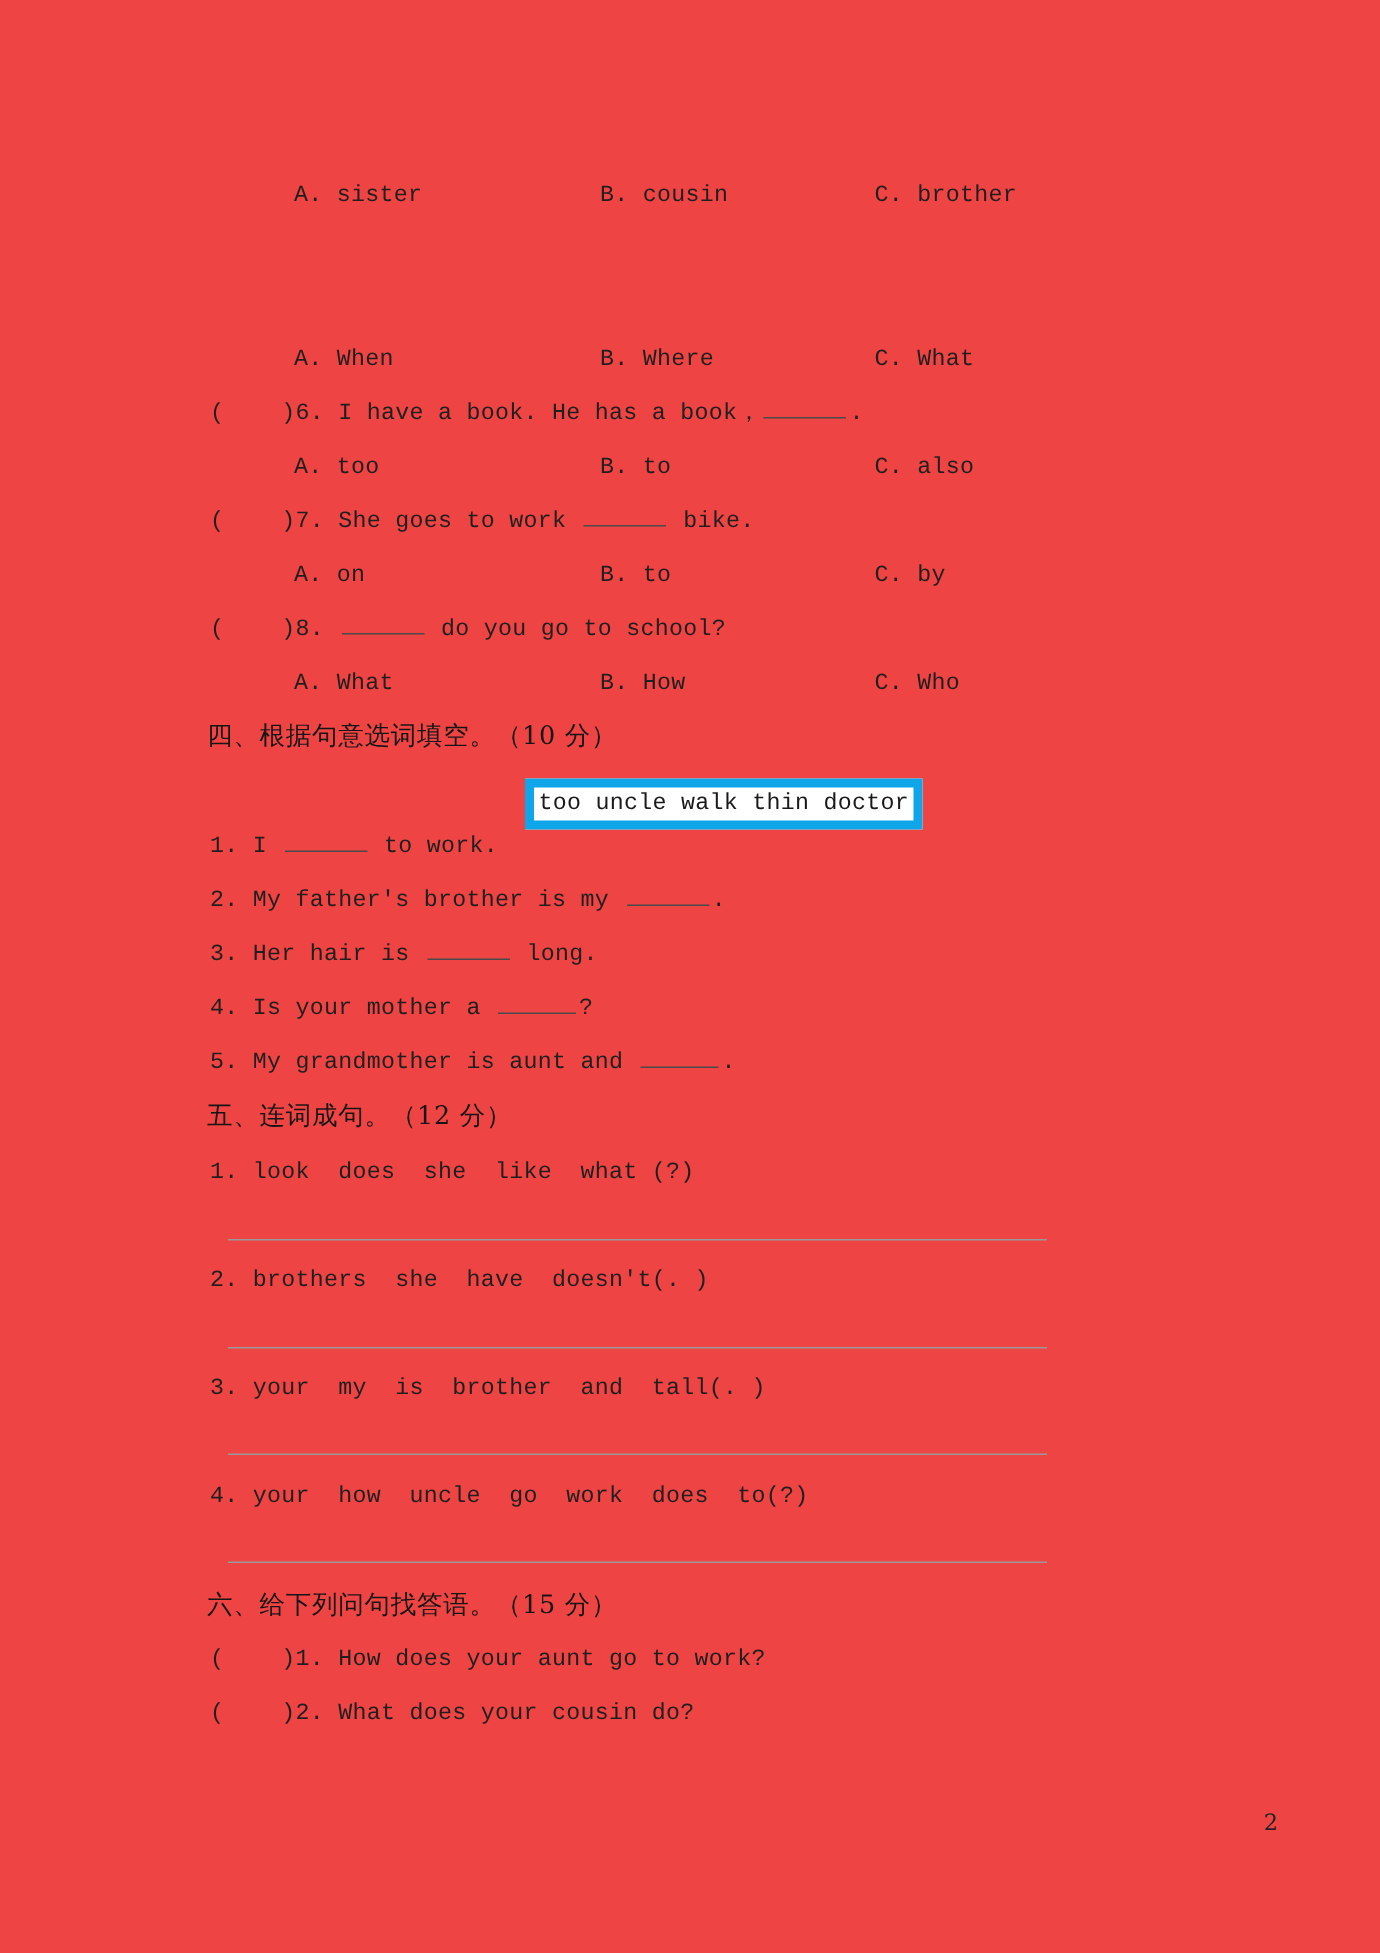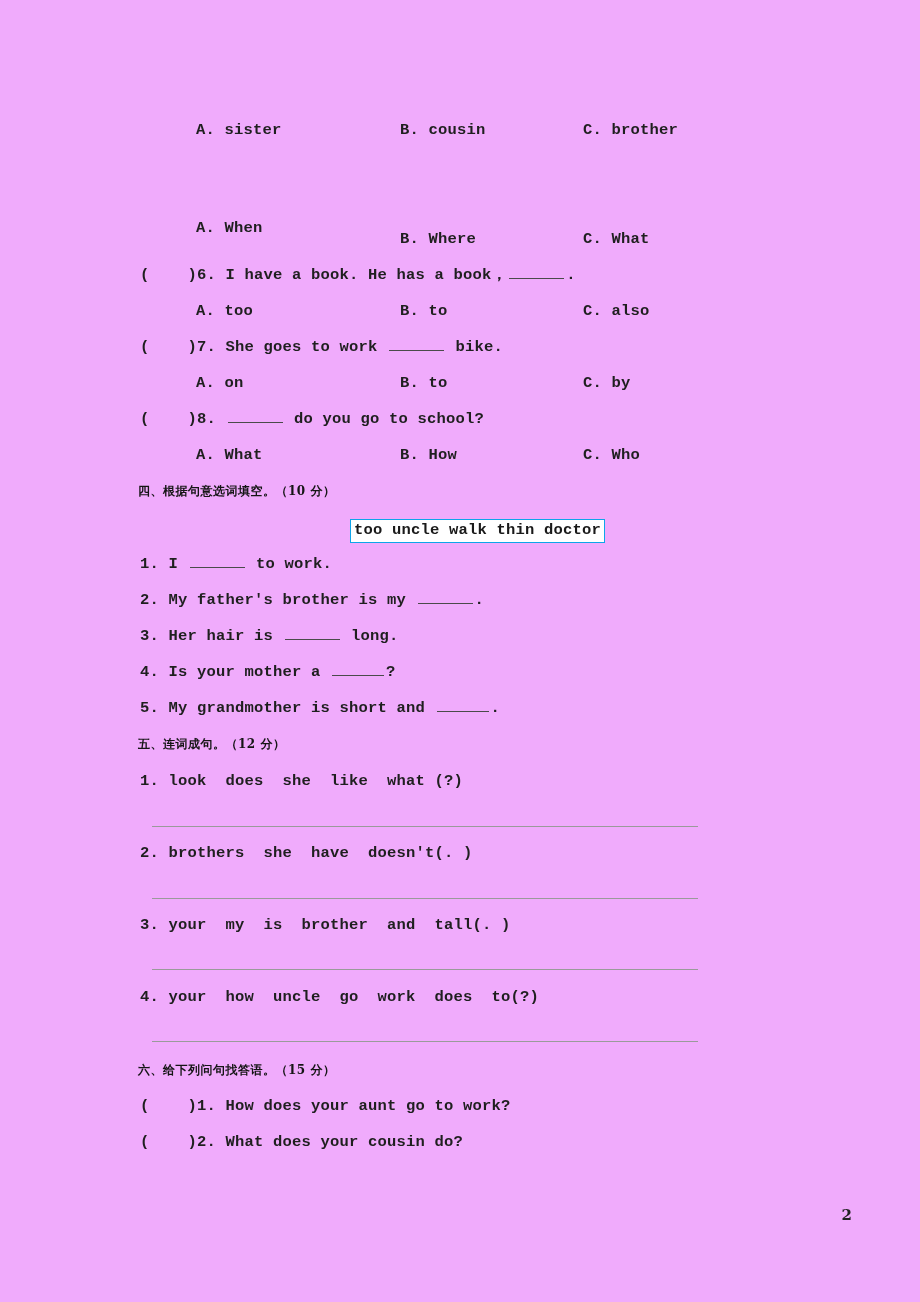--- a/index.html
+++ b/index.html
@@ -12,40 +12,39 @@
     width: 920px;
     height: 1302px;
     position: relative;
     font-family: "Liberation Mono", "DejaVu Sans Mono", monospace;
     color: #1a1a1a;
     overflow: hidden;
   }
   .page {
     position: absolute;
     inset: 0;
-    background: #f0abfc;
-    font-weight: bold;
+    background: #ef4444;
   }
 
   
   .row {
     position: absolute;
     white-space: pre;
     font-size: 15.5px;
     line-height: 20px;
     letter-spacing: 0.2px;
     color: #1f1f1f;
   }
 
   
   .cn-head {
     position: absolute;
     white-space: pre;
     font-family: "DejaVu Serif", "Liberation Serif", serif;
-    font-size: 12px;
+    font-size: 17px;
     line-height: 20px;
     color: #151515;
     letter-spacing: 0.5px;
   }
 
   
   .qline { left: 140px; }
 
   
   .opt-a { left: 196px; }
@@ -61,21 +60,21 @@
     margin: 0 2px;
   }
   .blank.w55 { width: 55px; }
   .blank.w52 { width: 52px; }
 
   
   .word-bank {
     position: absolute;
     left: 350px;
     top: 519px;
-    border: 1px solid #0ea5e9;
+    border: 6px solid #0ea5e9;
     padding: 1px 3px 2px 3px;
     font-size: 15.5px;
     line-height: 19px;
     white-space: pre;
     background: #fff;
     letter-spacing: 0.2px;
   }
 
   
   .answer-rule {
@@ -101,21 +100,21 @@
 </style>
 </head>
 <body>
 
 <div class="page">
 
   <div class="row opt-a" style="top:120px">A. sister</div>
   <div class="row opt-b" style="top:120px">B. cousin</div>
   <div class="row opt-c" style="top:120px">C. brother</div>
 
-  <div class="row opt-a" style="top:218px">A. When</div>
+  <div class="row opt-a" style="top:229px">A. When</div>
   <div class="row opt-b" style="top:229px">B. Where</div>
   <div class="row opt-c" style="top:229px">C. What</div>
 
   <div class="row qline" style="top:265px"><span>(    )6.</span><span> I have a book. He has a book，</span><span class="blank w55"></span><span>.</span></div>
   <div class="row opt-a" style="top:301px">A. too</div>
   <div class="row opt-b" style="top:301px">B. to</div>
   <div class="row opt-c" style="top:301px">C. also</div>
 
   <div class="row qline" style="top:337px"><span>(    )7.</span><span> She goes to work </span><span class="blank w55"></span><span> bike.</span></div>
   <div class="row opt-a" style="top:373px">A. on</div>
@@ -132,21 +131,21 @@
   <div class="word-bank">too uncle walk thin doctor</div>
 
   <div class="row num-item" style="top:554px"><span>1.</span><span> I </span><span class="blank w55"></span><span> to work.</span></div>
 
   <div class="row num-item" style="top:590px"><span>2.</span><span> My father's brother is my </span><span class="blank w55"></span><span>.</span></div>
 
   <div class="row num-item" style="top:626px"><span>3.</span><span> Her hair is </span><span class="blank w55"></span><span> long.</span></div>
 
   <div class="row num-item" style="top:662px"><span>4.</span><span> Is your mother a </span><span class="blank w52"></span><span>?</span></div>
 
-  <div class="row num-item" style="top:698px"><span>5.</span><span> My grandmother is short and </span><span class="blank w52"></span><span>.</span></div>
+  <div class="row num-item" style="top:698px"><span>5.</span><span> My grandmother is aunt and </span><span class="blank w52"></span><span>.</span></div>
 
   <div class="cn-head" style="left:138px; top:734px">五、连词成句。（12 分）</div>
 
   <div class="row num-item" style="top:771px"><span>1.</span><span> look  does  she  like  what (?)</span></div>
   <div class="answer-rule" style="top:826px"></div>
 
   <div class="row num-item" style="top:843px"><span>2.</span><span> brothers  she  have  doesn't(. )</span></div>
   <div class="answer-rule" style="top:898px"></div>
 
   <div class="row num-item" style="top:915px"><span>3.</span><span> your  my  is  brother  and  tall(. )</span></div>

